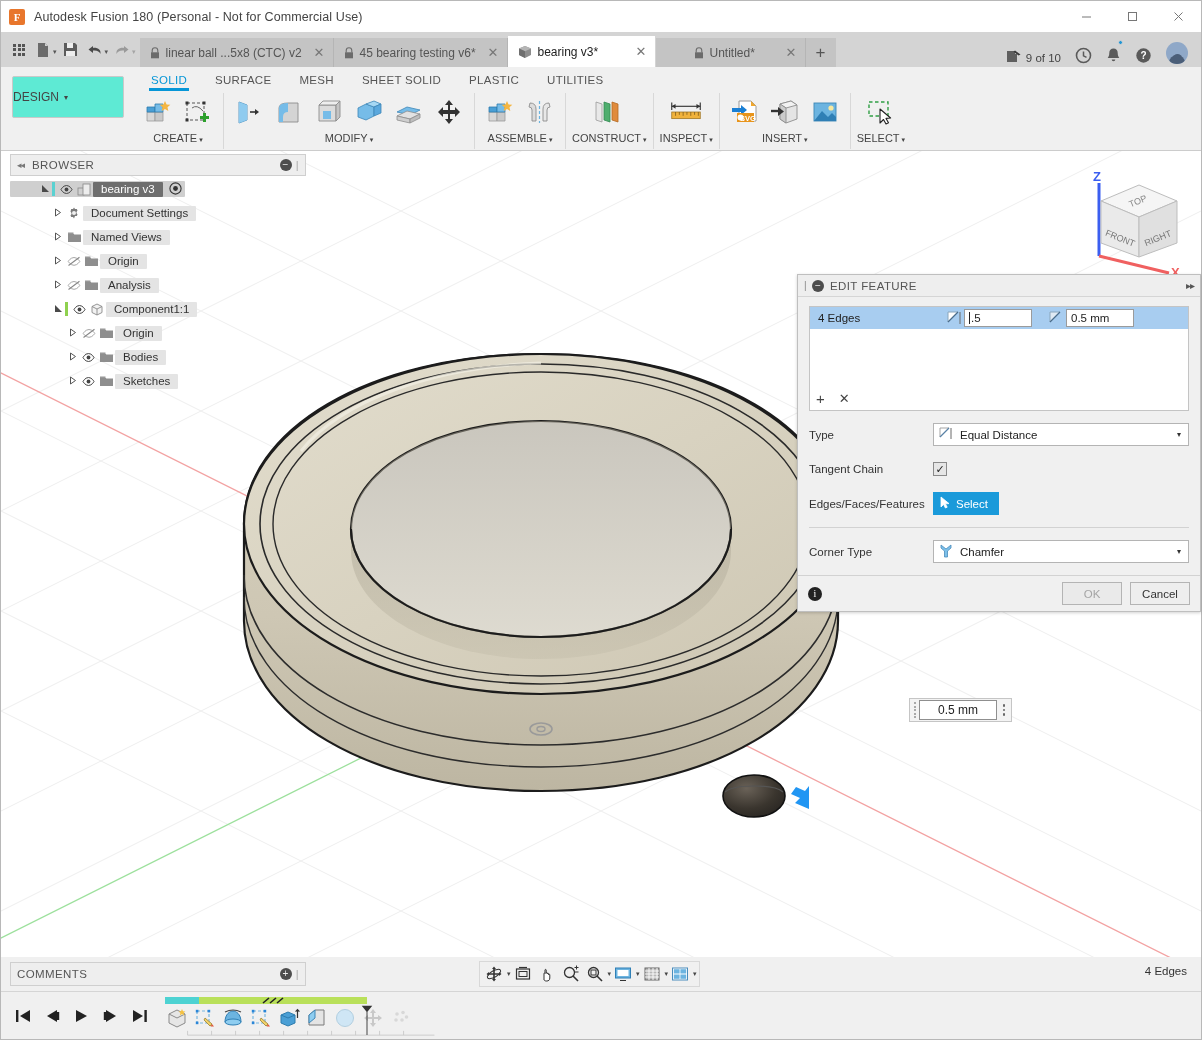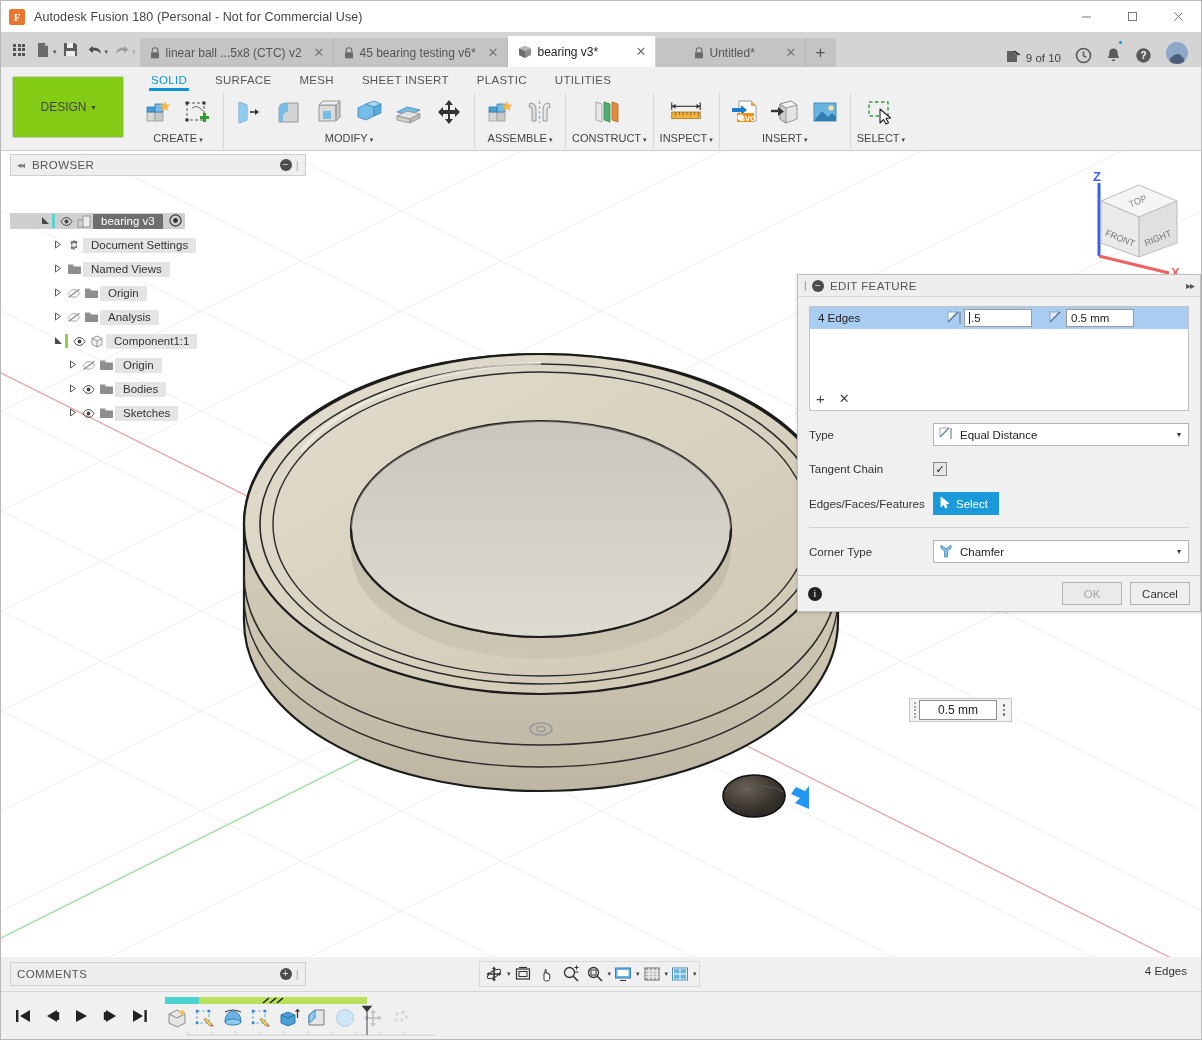--- a/index.html
+++ b/index.html
@@ -56,23 +56,23 @@
   .avatar { width:22px; height:22px; border-radius:50%; background:#8fa8c8;
             display:flex; align-items:flex-end; justify-content:center; overflow:hidden; }
   .avatar .head { width:9px; height:9px; border-radius:50%; background:#4b5e78; margin-bottom:-1px; position:relative; top:-2px;}
   .avatar .body { width:16px; height:9px; border-radius:8px 8px 0 0; background:#4b5e78; position:absolute; bottom:0;}
   .bell-dot { position:absolute; width:5px; height:5px; border-radius:50%; background:#2196d4;
               top:5px; right:5px; border:1px solid #d4d4d4;}
 
   
   .ribbon { position:absolute; top:66px; left:0; width:1200px; height:84px; background:#f0f0f0;
             border-bottom:1px solid #ccc; }
-  .design-box { position:absolute; left:11px; top:9px; width:112px; height:62px;
-                border:1px solid #c9c9c9; background:#84cc16; border-radius:2px;
-                display:flex; align-items:center; justify-content:center; font-size:12px; color:#444;}
+  .design-box { position:absolute; left:11px; top:9px; width:112px; height:42px;
+                border:1px solid #c9c9c9; background:#5eead4; border-radius:2px;
+                display:flex; align-items:center; font-size:12px; color:#444;}
   .ribbon-tabs { position:absolute; left:136px; top:4px; display:flex; }
   .rtab { padding:3px 14px 5px; font-size:11.5px; color:#555; letter-spacing:.3px; position:relative; }
   .rtab.active { color:#0696d7; }
   .rtab.active:after { content:""; position:absolute; left:12px; right:12px; bottom:0; height:3px; background:#0696d7; }
   .ribbon-groups { position:absolute; left:132px; top:26px; display:flex; align-items:flex-start; height:56px; }
   .rgroup { display:flex; flex-direction:column; align-items:center; padding:0 6px; height:56px;
             border-right:1px solid #d8d8d8; }
   .rgroup:last-child { border-right:none; }
   .rgroup-icons { display:flex; align-items:center; gap:2px; height:38px; }
   .ricon { width:38px; height:36px; display:flex; align-items:center; justify-content:center; }
@@ -337,21 +337,21 @@
   <div class="ribbon">
     <div class="design-box">
       <span>DESIGN</span>
       <span style="font-size:8px;margin-left:5px">▾</span>
     </div>
 
     <div class="ribbon-tabs">
       <div class="rtab active">SOLID</div>
       <div class="rtab">SURFACE</div>
       <div class="rtab">MESH</div>
-      <div class="rtab">SHEET INSERT</div>
+      <div class="rtab">SHEET SOLID</div>
       <div class="rtab">PLASTIC</div>
       <div class="rtab">UTILITIES</div>
     </div>
 
     <div class="ribbon-groups">
 
       <div class="rgroup">
         <div class="rgroup-icons">
           <div class="ricon">
             <svg width="30" height="28" viewBox="0 0 30 28">
@@ -629,21 +629,21 @@
       <span class="bh-left">◂◂</span>
       <span>BROWSER</span>
       <span class="bh-right">
         <span class="circ-icon">−</span>
         <span style="color:#aaa;font-size:11px">|</span>
       </span>
     </div>
 
     <div class="tree">
 
-      <div class="trow sel" style="padding-left:28px; width:175px;margin-top:32px;">
+      <div class="trow sel" style="padding-left:28px; width:175px;">
         <span class="twist open">
           <svg width="9" height="9" viewBox="0 0 9 9">
               <path d="M1 1 L8 8 L1 8 Z" fill="#4a4a4a"></path>
             </svg></span>
         <span class="barmark" style="background:#5ad1d1"></span>
         <span class="eye">
           <svg width="13" height="9" viewBox="0 0 13 9">
               <path d="M6.5 0.5C3 .5 1 4.5 1 4.5S3 8.5 6.5 8.5 12 4.5 12 4.5 10 .5 6.5.5z" fill="none" stroke="#444" stroke-width="1"></path>
               <circle cx="6.5" cy="4.5" r="1.9" fill="#444"></circle>
             </svg>

